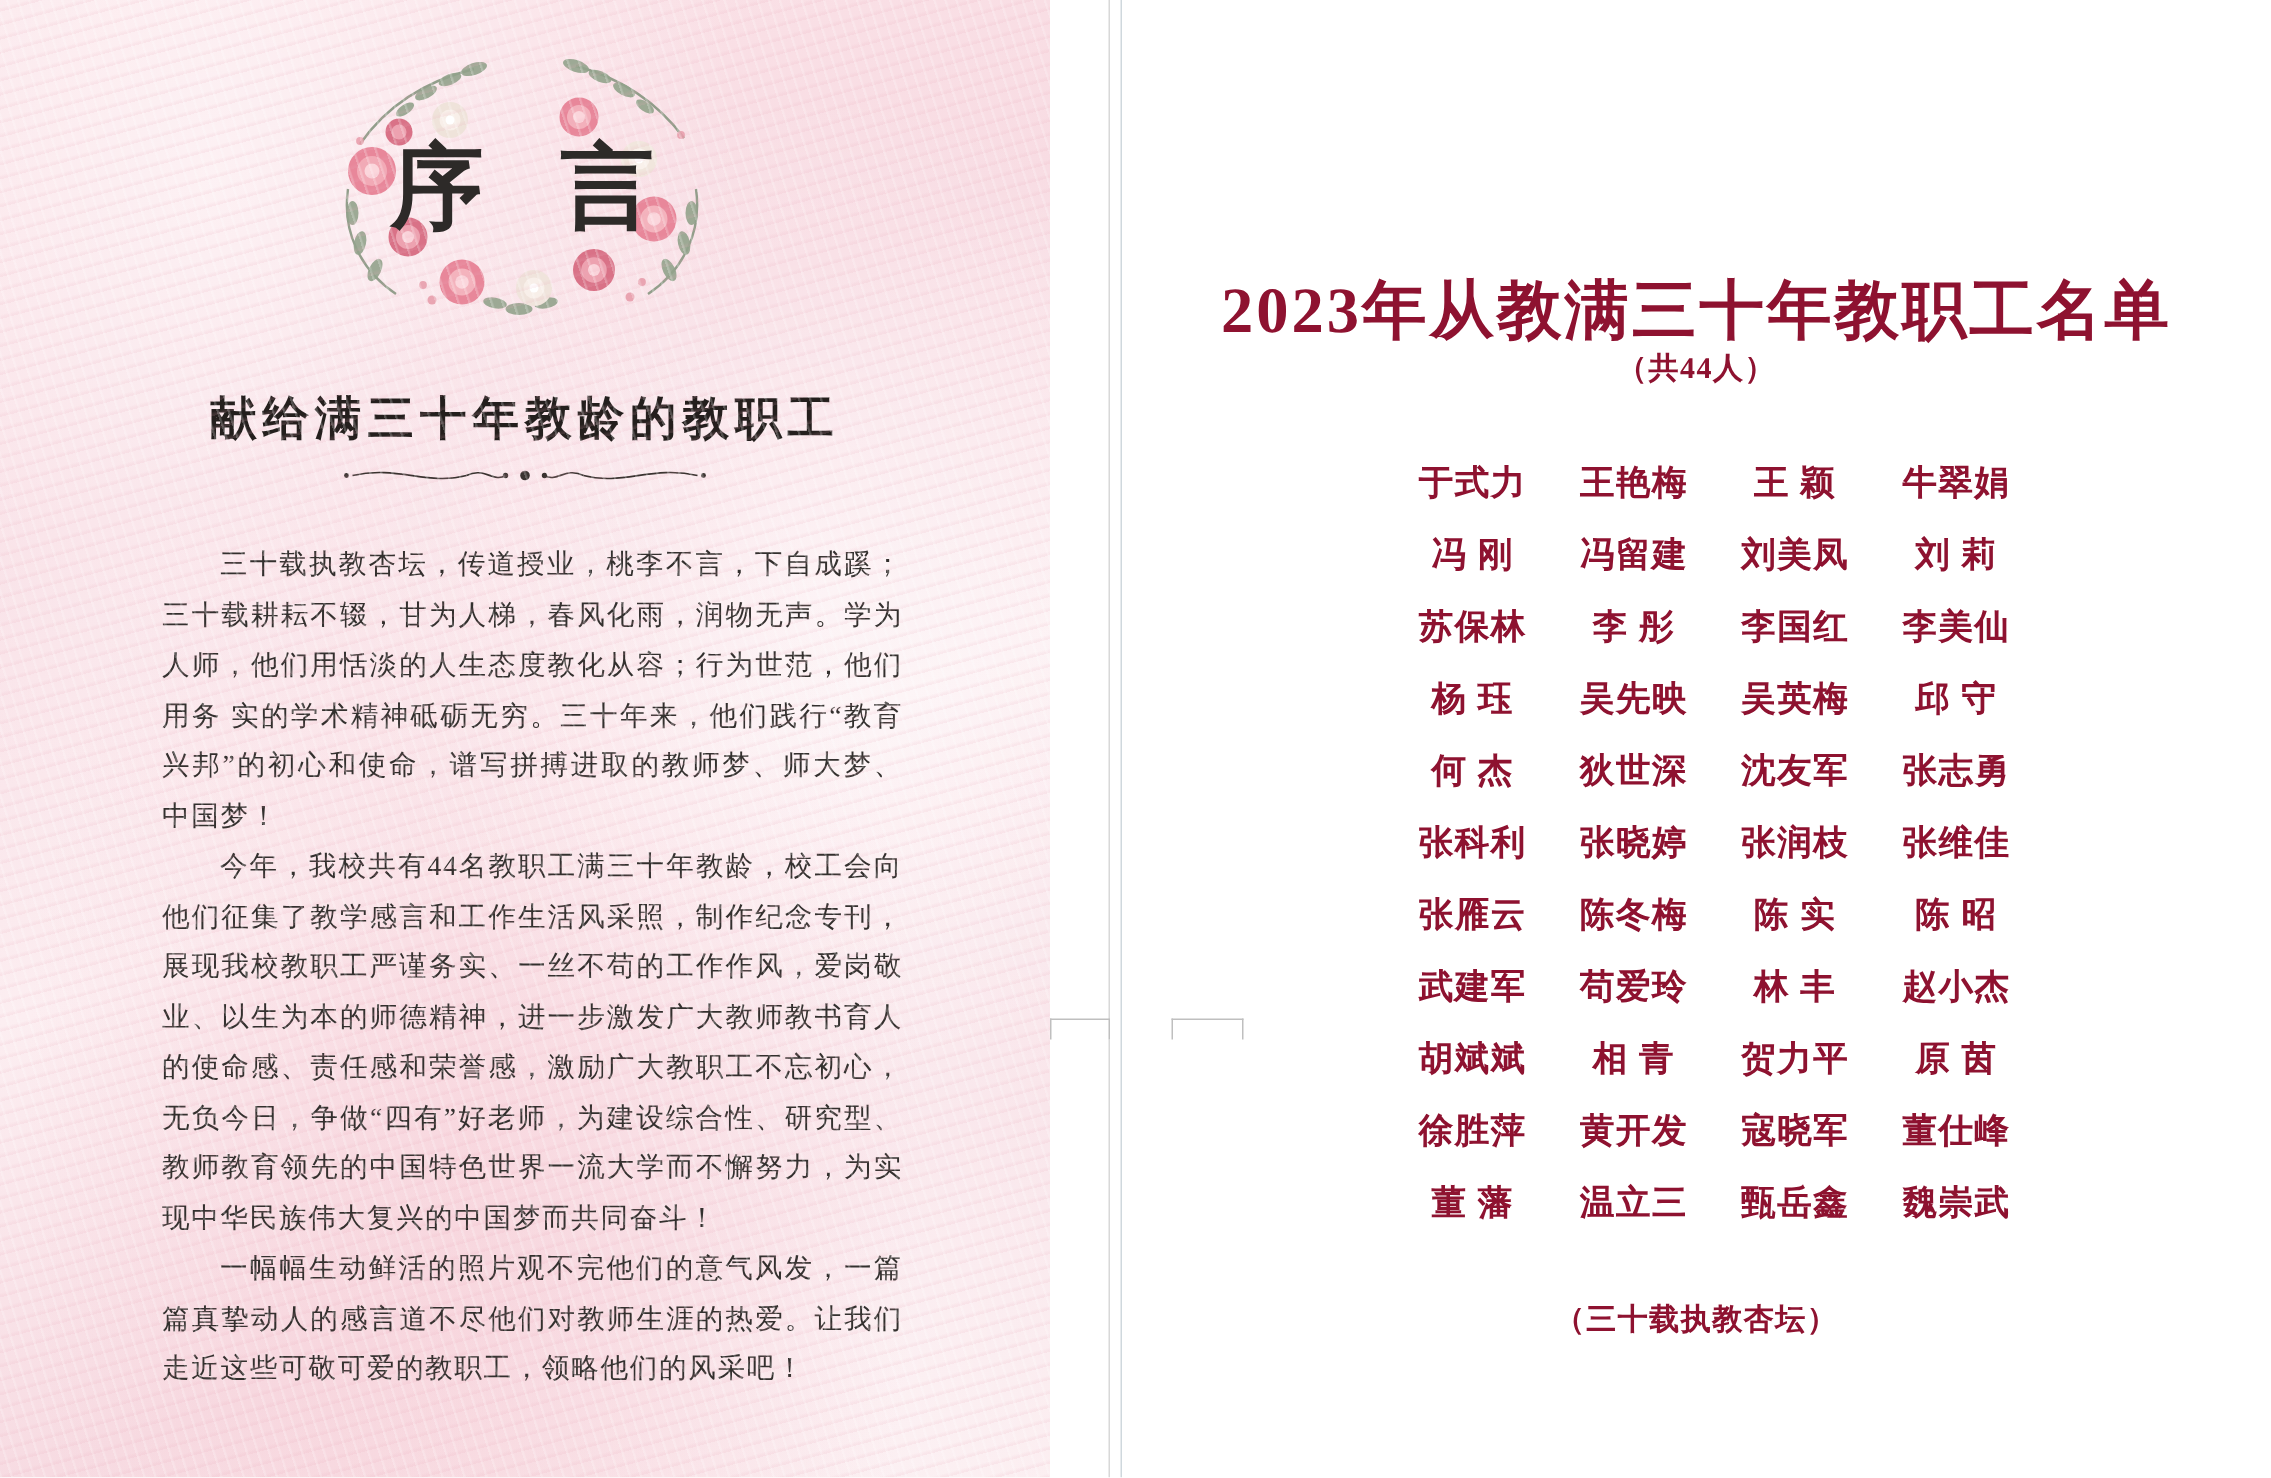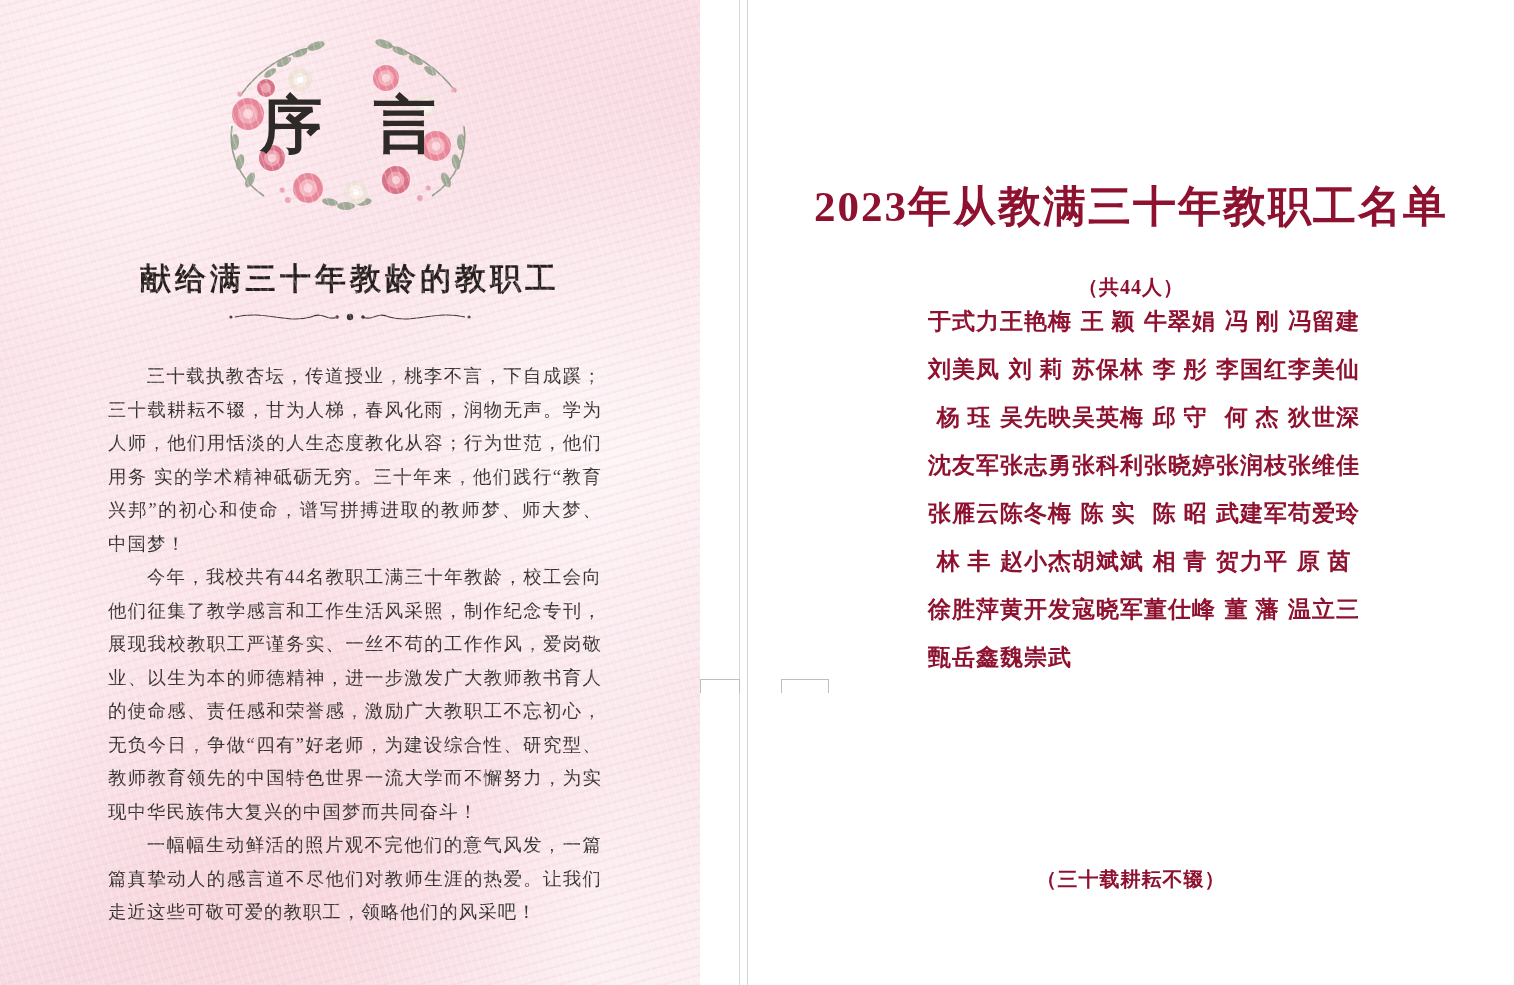--- a/index.html
+++ b/index.html
@@ -155,29 +155,28 @@
   .list-count {
     position: absolute;
     left: 0;
     top: 232px;
     width: 766px;
     text-align: center;
     font-size: 20px;
     font-weight: bold;
     color: #8e1230;
     letter-spacing: 1px;
-    margin-top: 42px;
   }
   .names-grid {
     position: absolute;
     left: 180px;
     top: 306px;
     width: 430px;
     display: grid;
-    grid-template-columns: repeat(6, 1fr);
+    grid-template-columns: repeat(4, 1fr);
     row-gap: 17px;
     column-gap: 0px;
   }
   .name-cell {
     font-size: 23px;
     font-weight: bold;
     color: #8e1230;
     text-align: center;
     letter-spacing: 1px;
     white-space: pre;
@@ -389,19 +388,19 @@
       <div class="name-cell">黄开发</div>
       <div class="name-cell">寇晓军</div>
       <div class="name-cell">董仕峰</div>
 
       <div class="name-cell">董 藩</div>
       <div class="name-cell">温立三</div>
       <div class="name-cell">甄岳鑫</div>
       <div class="name-cell">魏崇武</div>
     </div>
 
-    <div class="list-note">（三十载耕耘不辍）</div>
+    <div class="list-note">（三十载执教杏坛）</div>
   </div>
 
   <div class="page-tab t1"></div>
   <div class="page-tab t2"></div>
 
 </div>
 
 </body></html>

